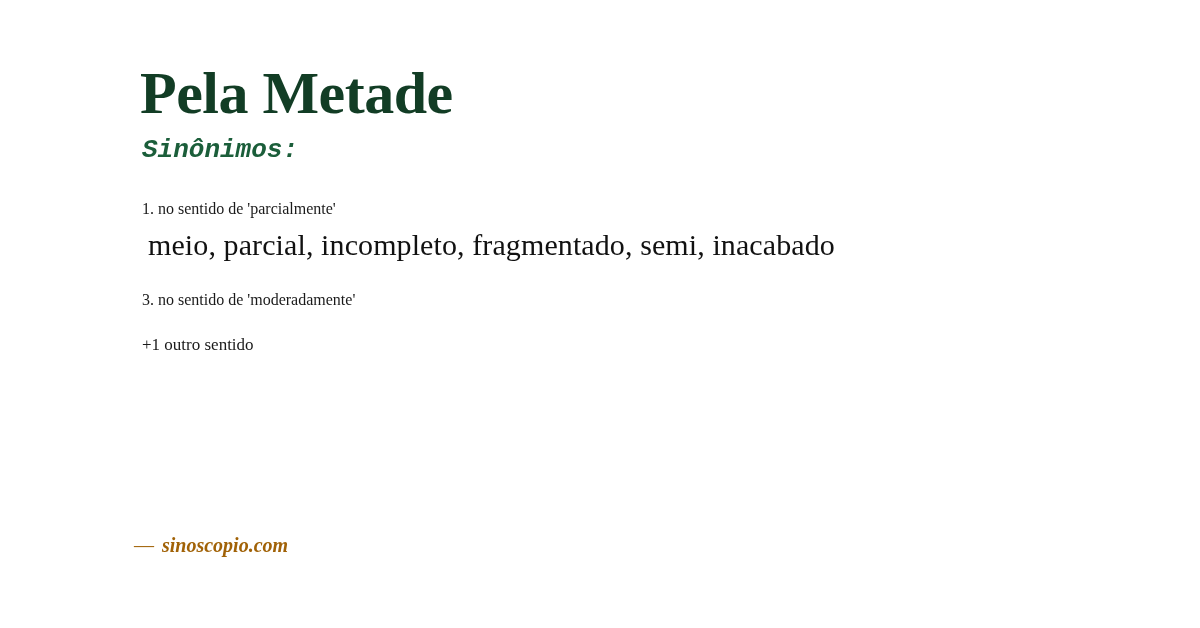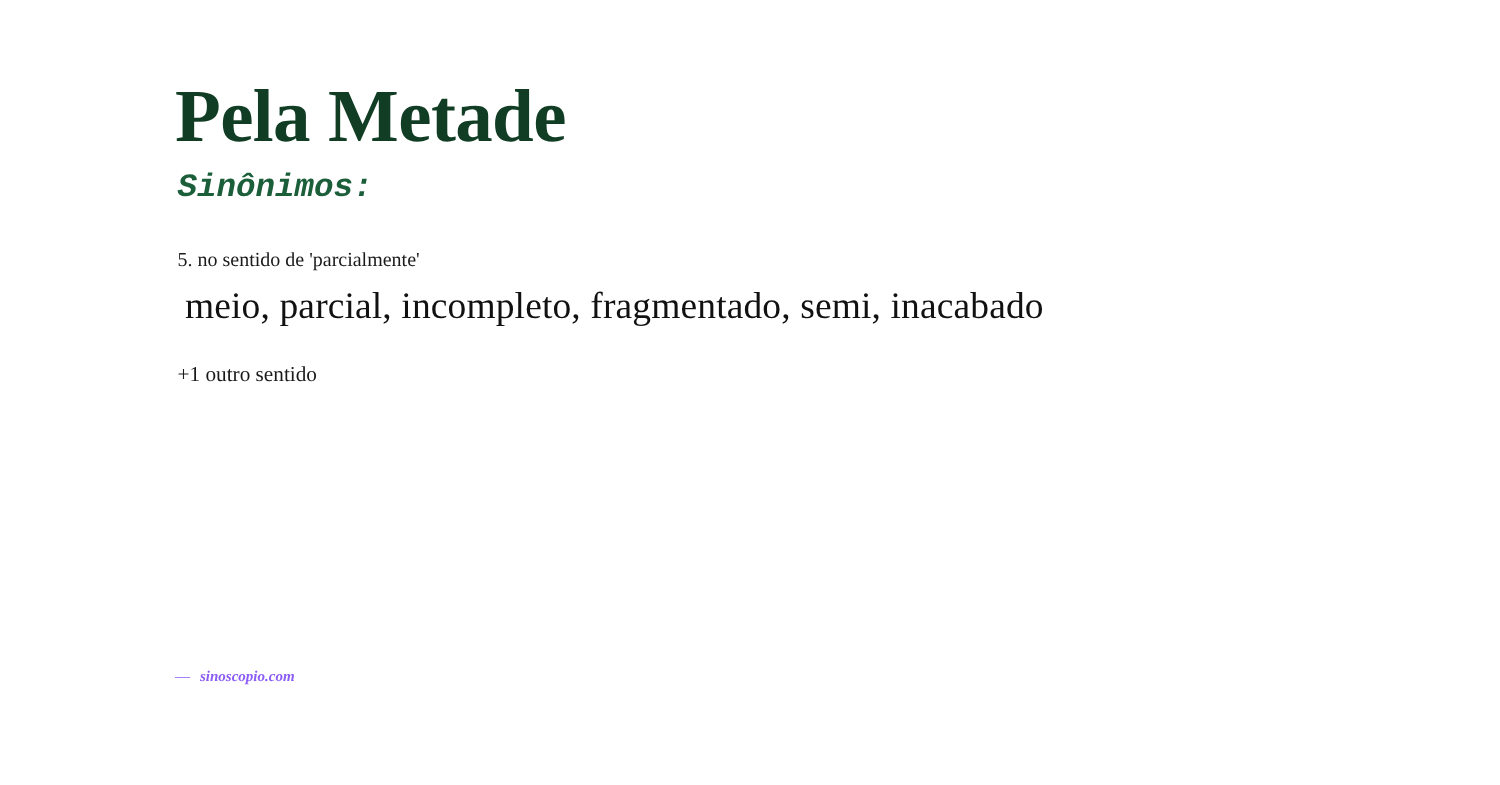--- a/index.html
+++ b/index.html
@@ -59,51 +59,52 @@
     letter-spacing: 0.1px;
   }
   .more {
     font-family: "Liberation Serif", serif;
     font-size: 17px;
     color: #1a1a1a;
     margin: 26px 0 8px 2px;
   }
   .footer {
     position: absolute;
-    left: 140px;
+    left: 134px;
     top: 534px;
     font-family: "Liberation Serif", serif;
     font-style: italic;
     font-weight: bold;
-    font-size: 12px;
-    color: #8b5cf6;
+    font-size: 20px;
+    color: #a16207;
   }
   .footer .dash {
     font-style: normal;
     font-weight: normal;
     margin-right: 8px;
   }
 </style>
 </head>
 <body>
 
 <div class="page">
 
   <h1 class="title">Pela Metade</h1>
   <div class="subtitle">Sinônimos:</div>
 
   <div class="senses">
 
     <div class="sense">
-      <div class="sense-label">5. no sentido de 'parcialmente'</div>
+      <div class="sense-label">1. no sentido de 'parcialmente'</div>
       <div class="sense-words">meio, parcial, incompleto, fragmentado, semi, inacabado</div>
     </div>
 
 
     <div class="sense">
+      <div class="sense-label">3. no sentido de 'moderadamente'</div>
     </div>
 
   </div>
 
   <div class="more">+1 outro sentido</div>
 
   <div class="footer">
     <span class="dash">—</span><span>sinoscopio.com</span>
   </div>
 

